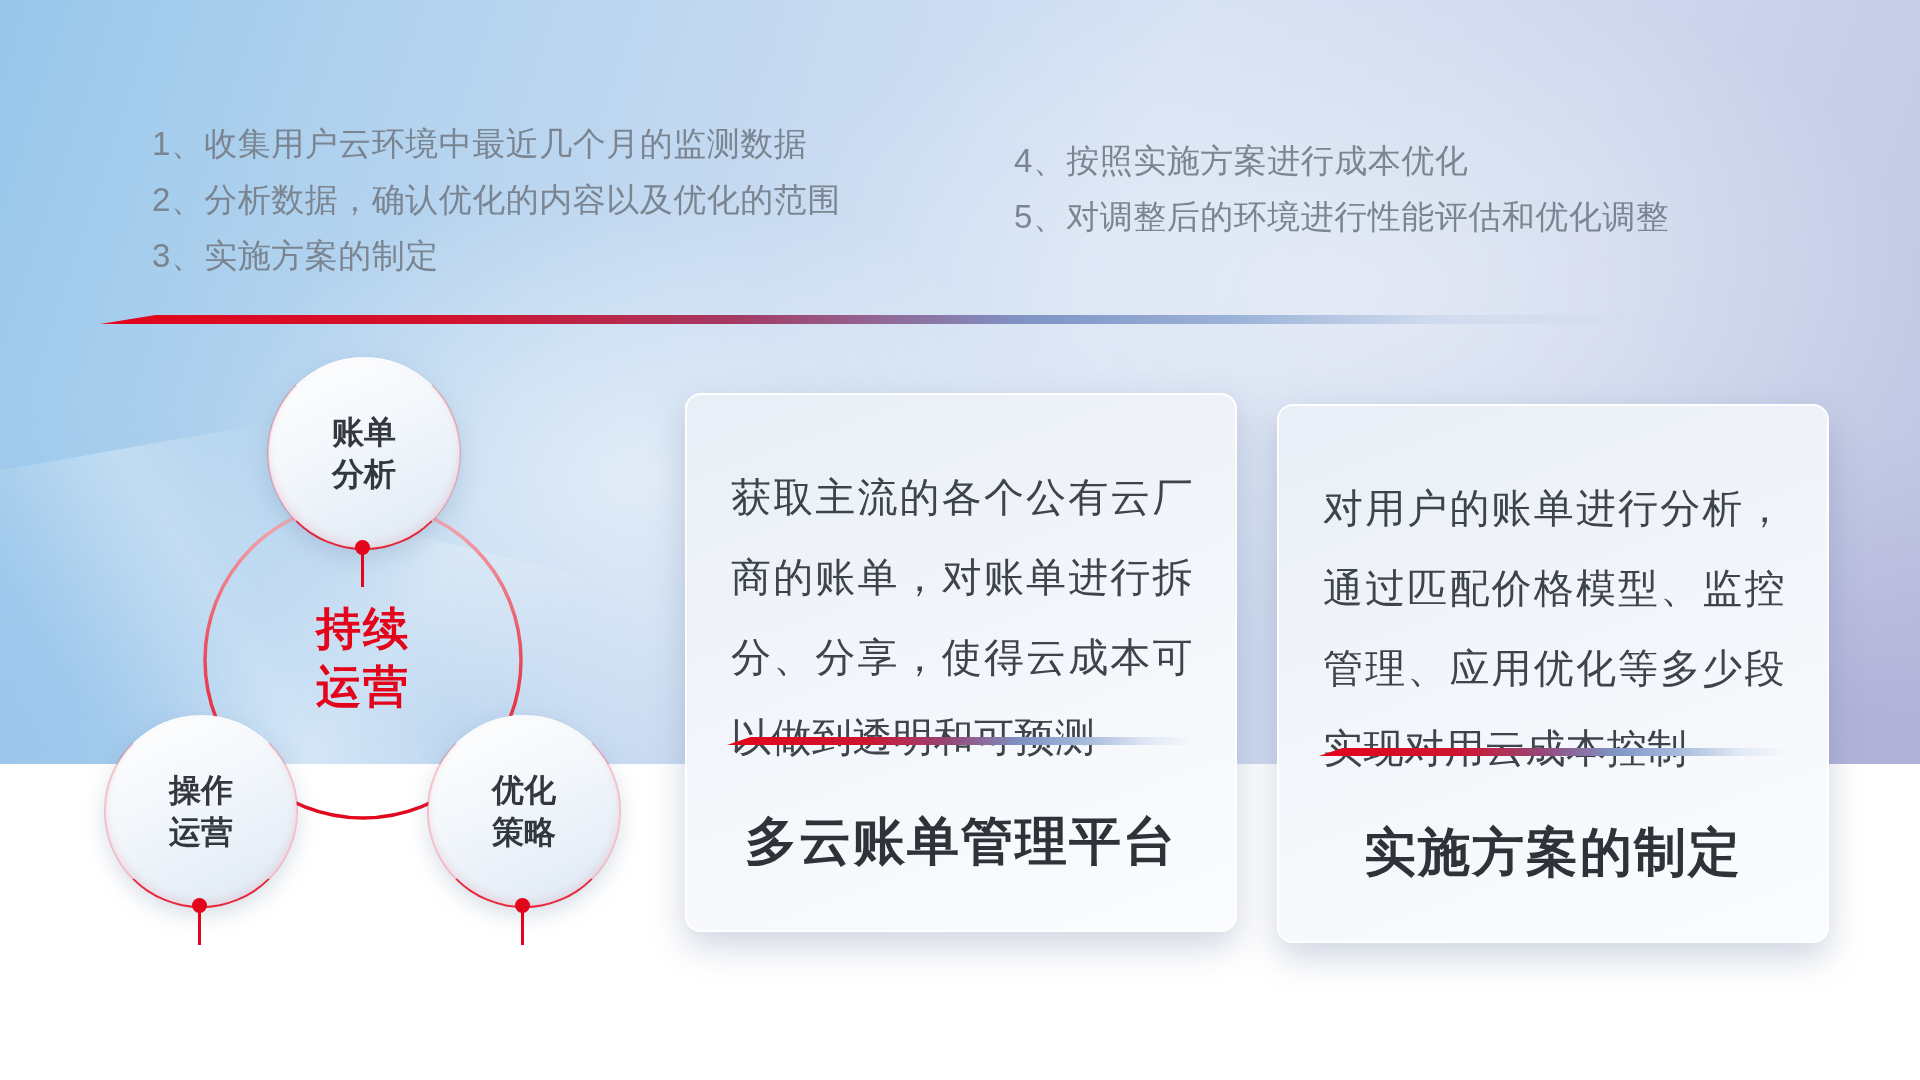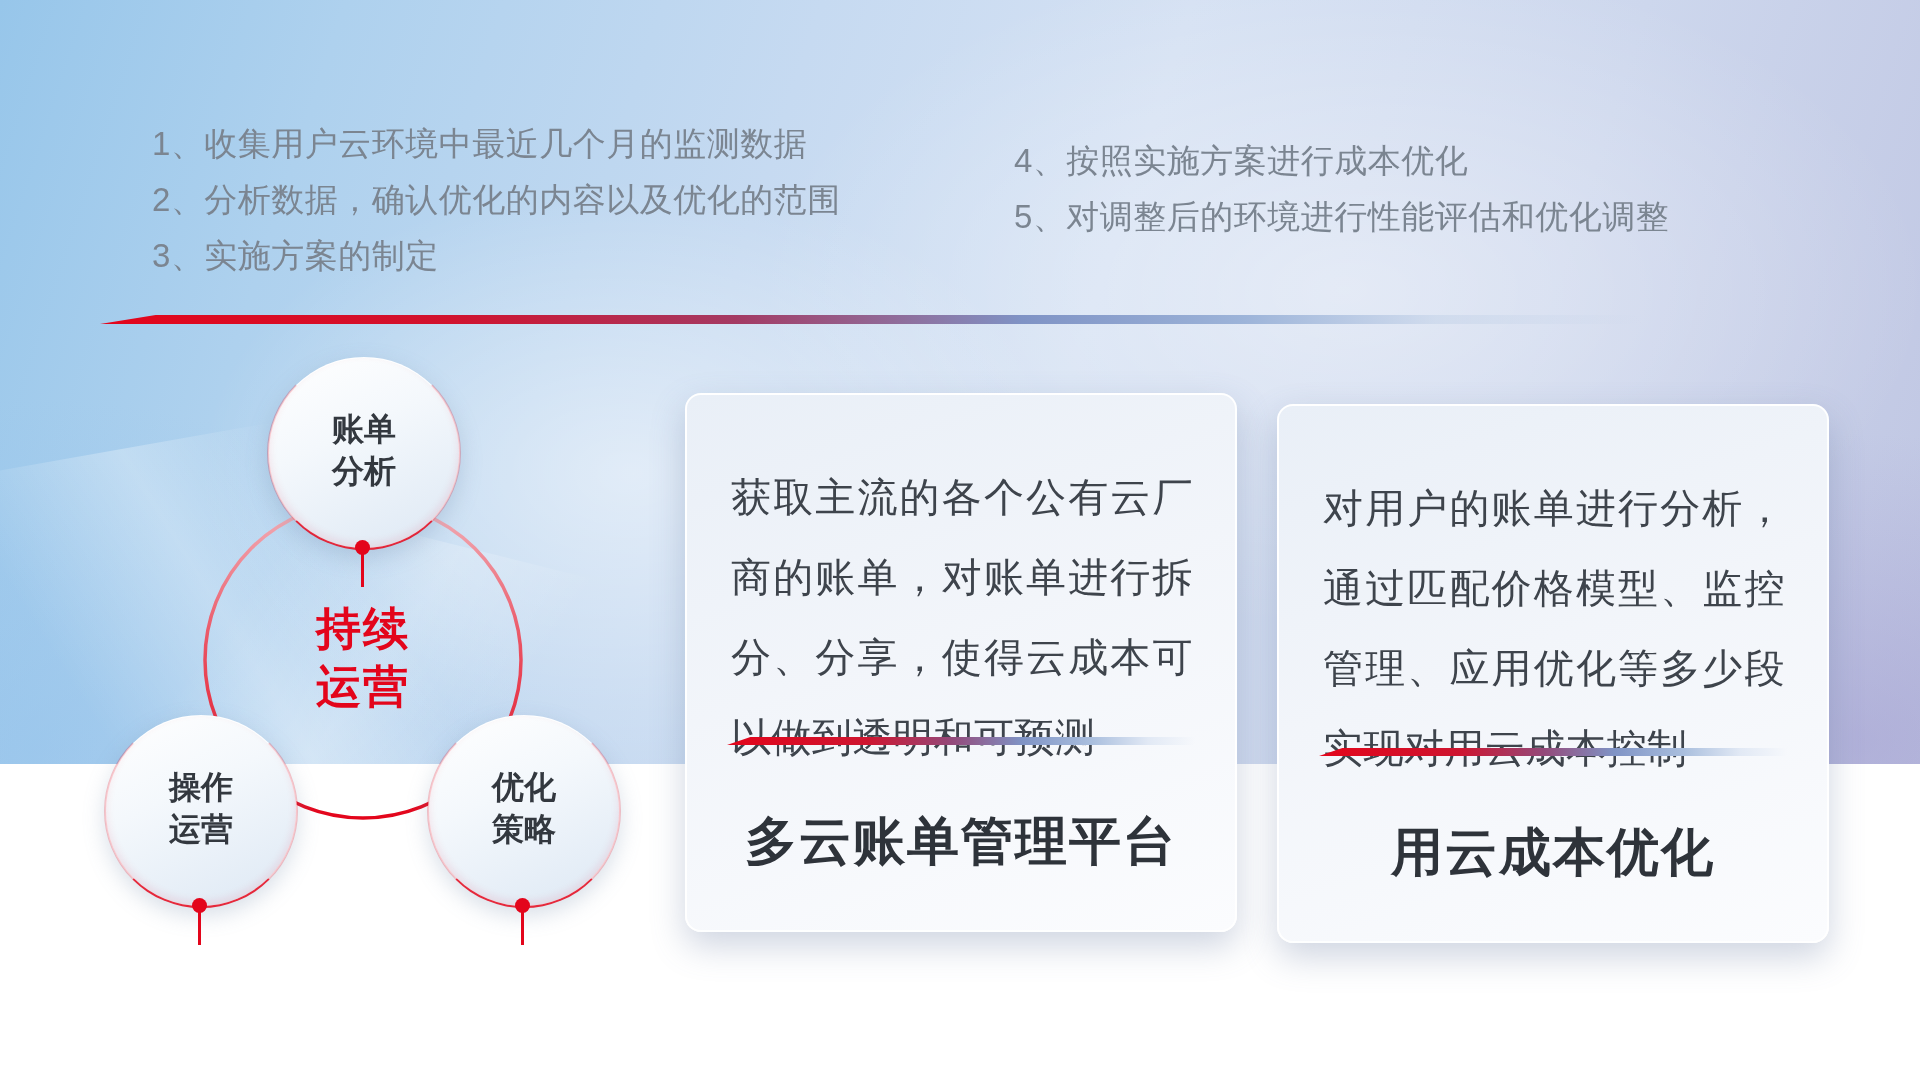--- a/index.html
+++ b/index.html
@@ -39,21 +39,21 @@
     background:linear-gradient(90deg,#e3051b 0%, #ce1530 30%, #94497a 48%, #7f93c5 63%, #aabfde 78%, rgba(205,218,238,0.5) 90%, rgba(205,218,238,0) 100%);
     clip-path:polygon(0 100%, 5% 0, 100% 0, 100% 100%);}
 
   
   #ring-svg{position:absolute;inset:0;pointer-events:none;}
   .node{
     position:absolute;width:190px;height:190px;border-radius:50%;
     background:linear-gradient(155deg,#ffffff 0%,#f4f8fc 40%,#dde8f4 100%);
     border:1px solid rgba(255,255,255,0.85);
     box-shadow:0 8px 22px rgba(110,135,170,0.28), inset 0 -4px 8px rgba(225,20,45,0.10);
-    display:flex;align-items:center;justify-content:center;text-align:center;font-family:Liberation Mono, monospace;
+    display:flex;align-items:center;justify-content:center;text-align:center;
   }
   .node::after{
     content:"";position:absolute;inset:-2px;border-radius:50%;
     border:2.5px solid transparent;
     border-bottom-color:rgba(227,5,27,0.85);
     border-left-color:rgba(227,5,27,0.22);
     border-right-color:rgba(227,5,27,0.22);
   }
   .node .lbl{font-size:32px;font-weight:700;color:#33383f;line-height:1.32;}
   .node-top{left:268px;top:357px;}
@@ -147,15 +147,15 @@
 
   <div class="card card-1">
     <div class="body">获取主流的各个公有云厂商的账单，对账单进行拆分、分享，使得云成本可以做到透明和可预测</div>
     <div class="swoosh"></div>
     <div class="title">多云账单管理平台</div>
   </div>
 
   <div class="card card-2">
     <div class="body">对用户的账单进行分析，通过匹配价格模型、监控管理、应用优化等多少段实现对用云成本控制</div>
     <div class="swoosh"></div>
-    <div class="title">用云成本优化</div>
+    <div class="title">实施方案的制定</div>
   </div>
 </div>
 
 </body></html>

